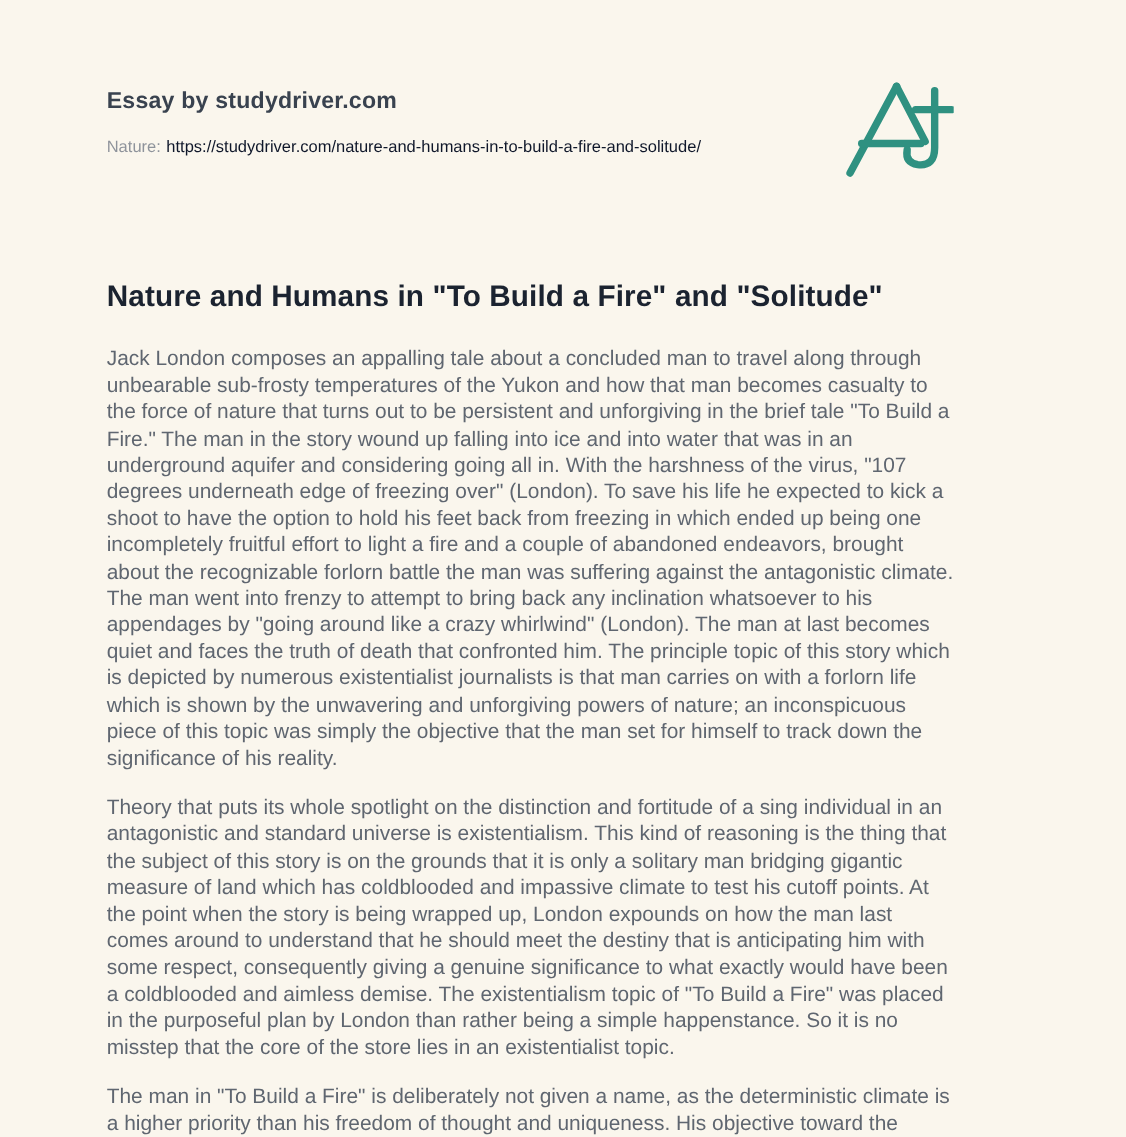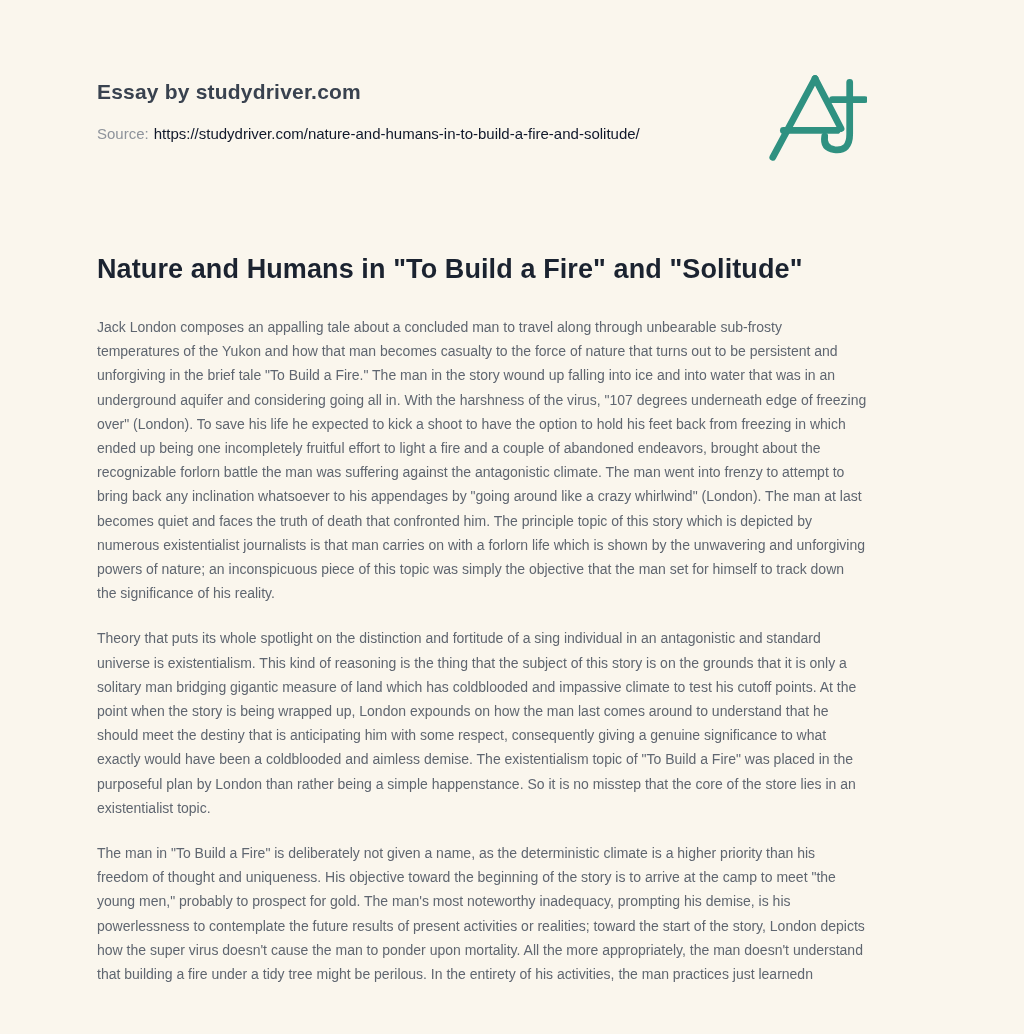--- a/index.html
+++ b/index.html
@@ -53,37 +53,37 @@
     font-size: 27px;
     line-height: 34px;
     font-weight: bold;
     color: #1b2330;
     letter-spacing: 0.1px;
   }
   .paragraphs {
     margin-top: 29px;
   }
   .para {
-    font-size: 14px;
+    font-size: 19px;
     line-height: 24.2px;
     color: #5f6670;
     margin-bottom: 21px;
   }
 </style>
 </head>
 <body>
 
 <div class="page">
   <div class="content">
 
     <header class="doc-header">
       <div class="byline">Essay by studydriver.com</div>
 
       <div class="source-line">
-        <span class="source-label">Source:</span><a class="source-link" href="#">https://studydriver.com/nature-and-humans-in-to-build-a-fire-and-solitude/</a>
+        <span class="source-label">Nature:</span><a class="source-link" href="#">https://studydriver.com/nature-and-humans-in-to-build-a-fire-and-solitude/</a>
       </div>
 
       <div class="logo">
         <svg width="100" height="92" viewBox="0 0 104 94">
           <g fill="none" stroke="#2f9181" stroke-width="7" stroke-linecap="round" stroke-linejoin="round">
             <path d="M 50 8 L 6 90"></path>
             <path d="M 50 8 L 77 60"></path>
             <path d="M 17 62 L 73 62"></path>
             <path d="M 86 12 L 86 66 Q 86 84 70 82 Q 58 80 60 68"></path>
             <path d="M 68 30 L 102 30"></path>

